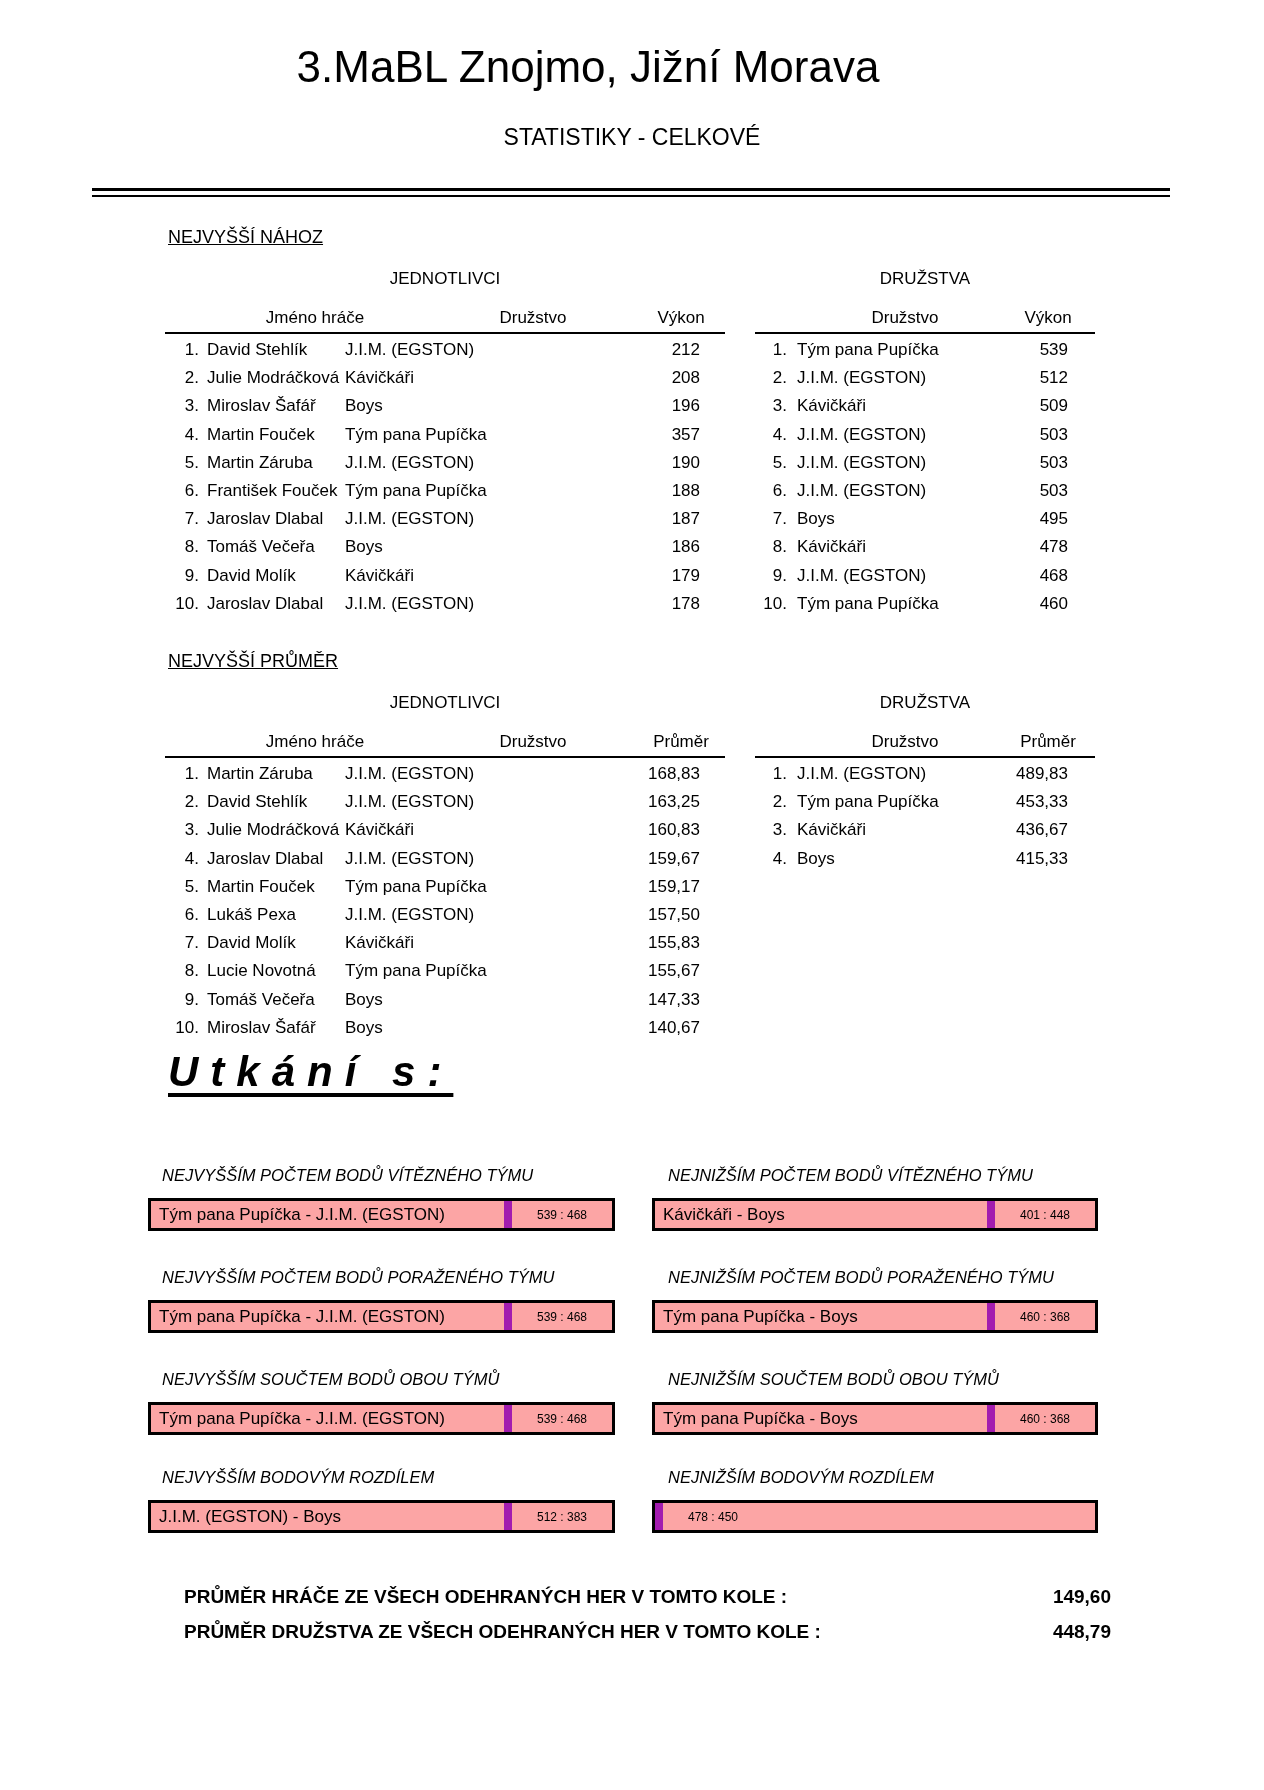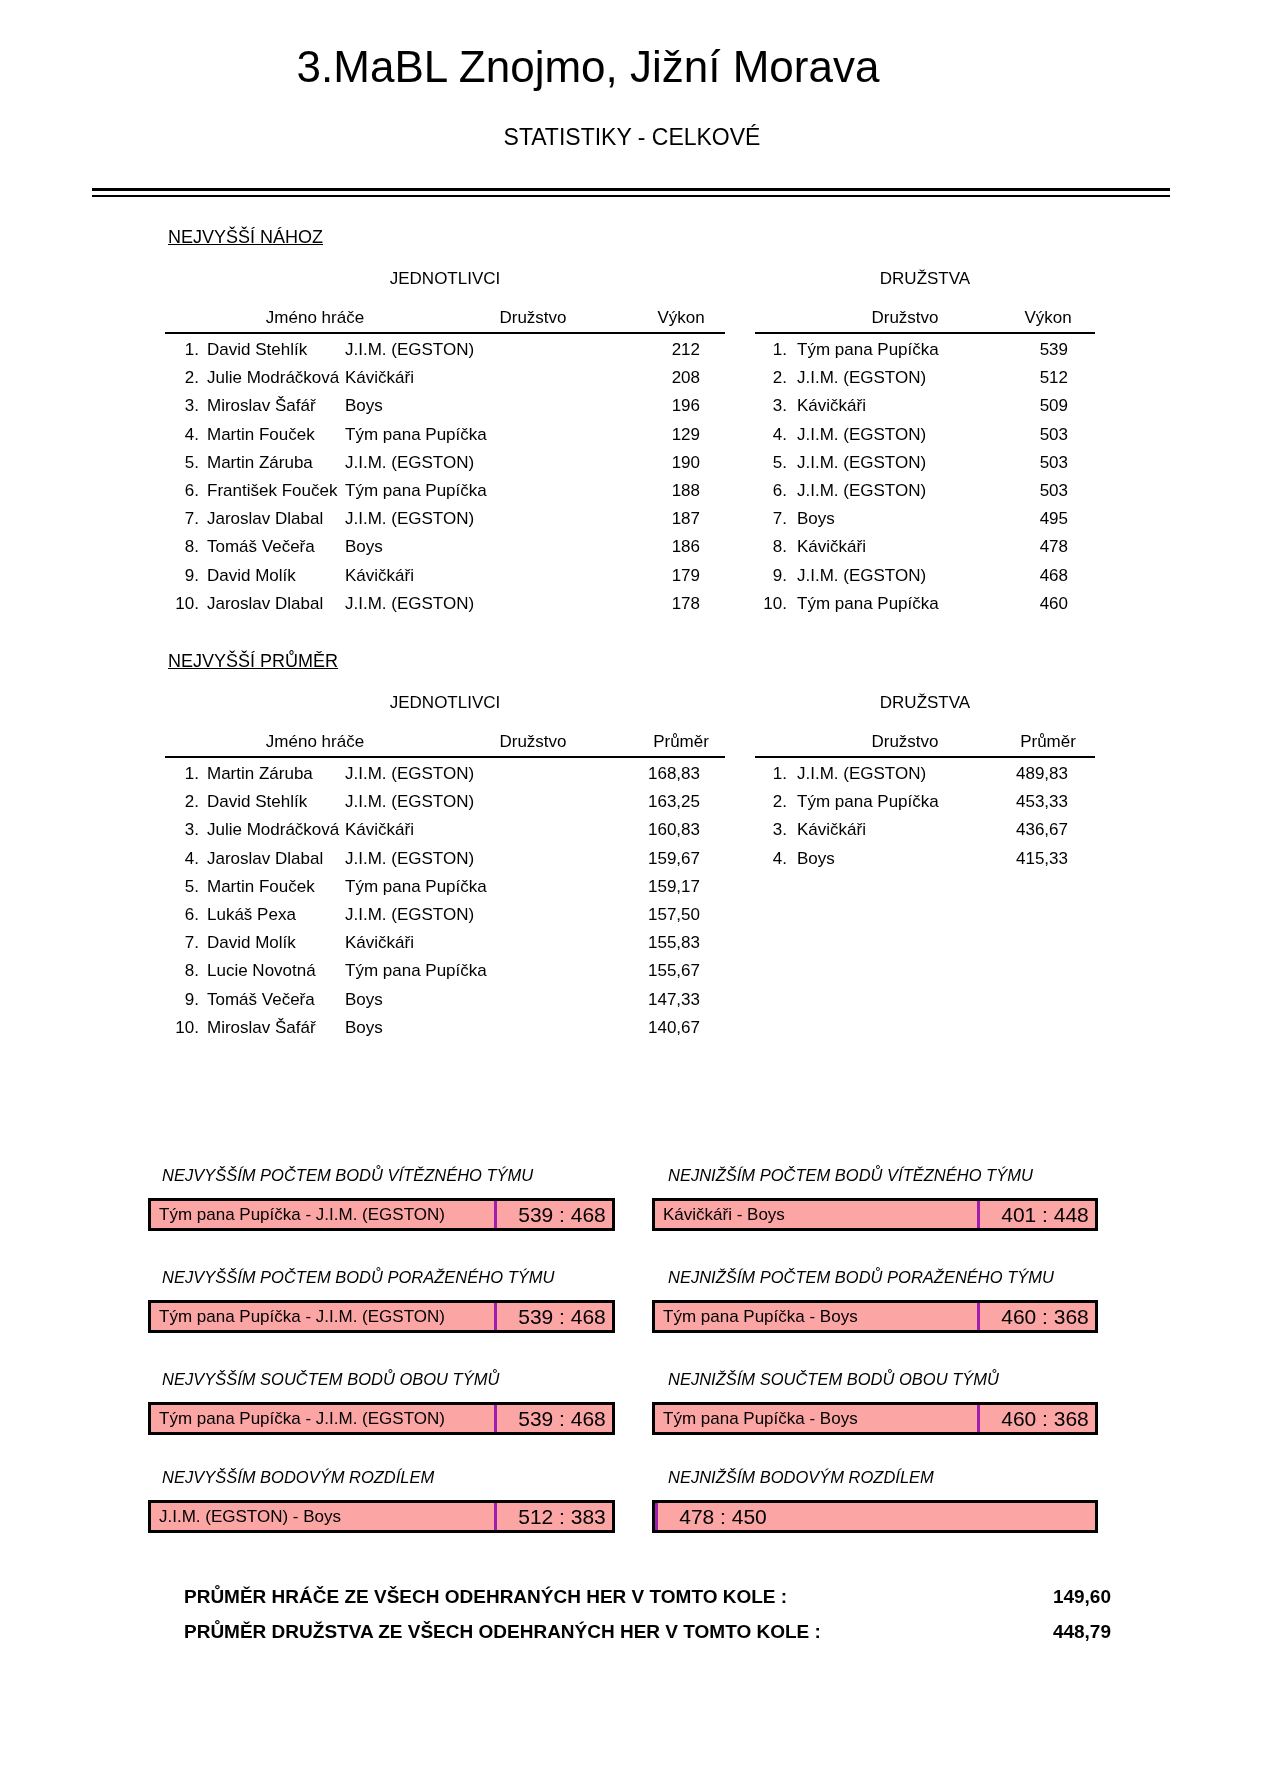--- a/index.html
+++ b/index.html
@@ -41,22 +41,22 @@
             font-style:italic; letter-spacing:12px; text-decoration:underline;
             text-underline-offset:7px; white-space:nowrap; }
 
   .mlabel { position:absolute; font-size:16.5px; white-space:nowrap;font-style:italic; }
   .ml-l { left:162px; } .ml-r { left:668px; }
   .mbox { position:absolute; height:33px; border:3px solid #000; display:flex;
           box-sizing:border-box; background:#fca5a5; }
   .mb-l { left:148px; width:467px; } .mb-r { left:652px; width:446px; }
   .mbox .mt { flex:1; display:flex; align-items:center; padding-left:8px;
               font-size:17px; white-space:nowrap; overflow:hidden; }
-  .mbox .ms { width:100px; border-left:3px solid #a21caf; display:flex; align-items:center;
-              justify-content:center; font-size:21px;padding-left:15px; }
+  .mbox .ms { width:100px; border-left:8px solid #a21caf; display:flex; align-items:center;
+              justify-content:center; font-size:12px; }
 
   .fline { position:absolute; left:168px; width:927px; font-size:19px; font-weight:bold;margin-left:16px; }
   .fline .fv { position:absolute; right:0; top:0; }
 </style>
 </head>
 <body>
 
 <div class="page">
 
   <div class="title">3.MaBL Znojmo, Jižní Morava</div>
@@ -88,21 +88,21 @@
     <div class="irow">
         <span class="rk">3.</span>
         <span class="nm">Miroslav Šafář</span>
         <span class="tm">Boys</span>
         <span class="vl">196</span>
       </div>
     <div class="irow">
         <span class="rk">4.</span>
         <span class="nm">Martin Fouček</span>
         <span class="tm">Tým pana Pupíčka</span>
-        <span class="vl">129</span>
+        <span class="vl">357</span>
       </div>
     <div class="irow">
         <span class="rk">5.</span>
         <span class="nm">Martin Záruba</span>
         <span class="tm">J.I.M. (EGSTON)</span>
         <span class="vl">190</span>
       </div>
     <div class="irow">
         <span class="rk">6.</span>
         <span class="nm">František Fouček</span>
@@ -284,20 +284,21 @@
         <span class="tm">Kávičkáři</span>
         <span class="vl">436,67</span>
       </div>
     <div class="trow">
         <span class="rk">4.</span>
         <span class="tm">Boys</span>
         <span class="vl">415,33</span>
       </div>
   </div>
 
+  <div class="utkani">Utkání s:</div>
 
   <div class="mlabel ml-l" style="top:1166px">NEJVYŠŠÍM POČTEM BODŮ VÍTĚZNÉHO TÝMU</div>
   <div class="mbox mb-l" style="top:1198px">
     <div class="mt">Tým pana Pupíčka - J.I.M. (EGSTON)</div>
     <div class="ms">539 : 468</div>
   </div>
   <div class="mlabel ml-r" style="top:1166px">NEJNIŽŠÍM POČTEM BODŮ VÍTĚZNÉHO TÝMU</div>
   <div class="mbox mb-r" style="top:1198px">
     <div class="mt">Kávičkáři - Boys</div>
     <div class="ms">401 : 448</div>

